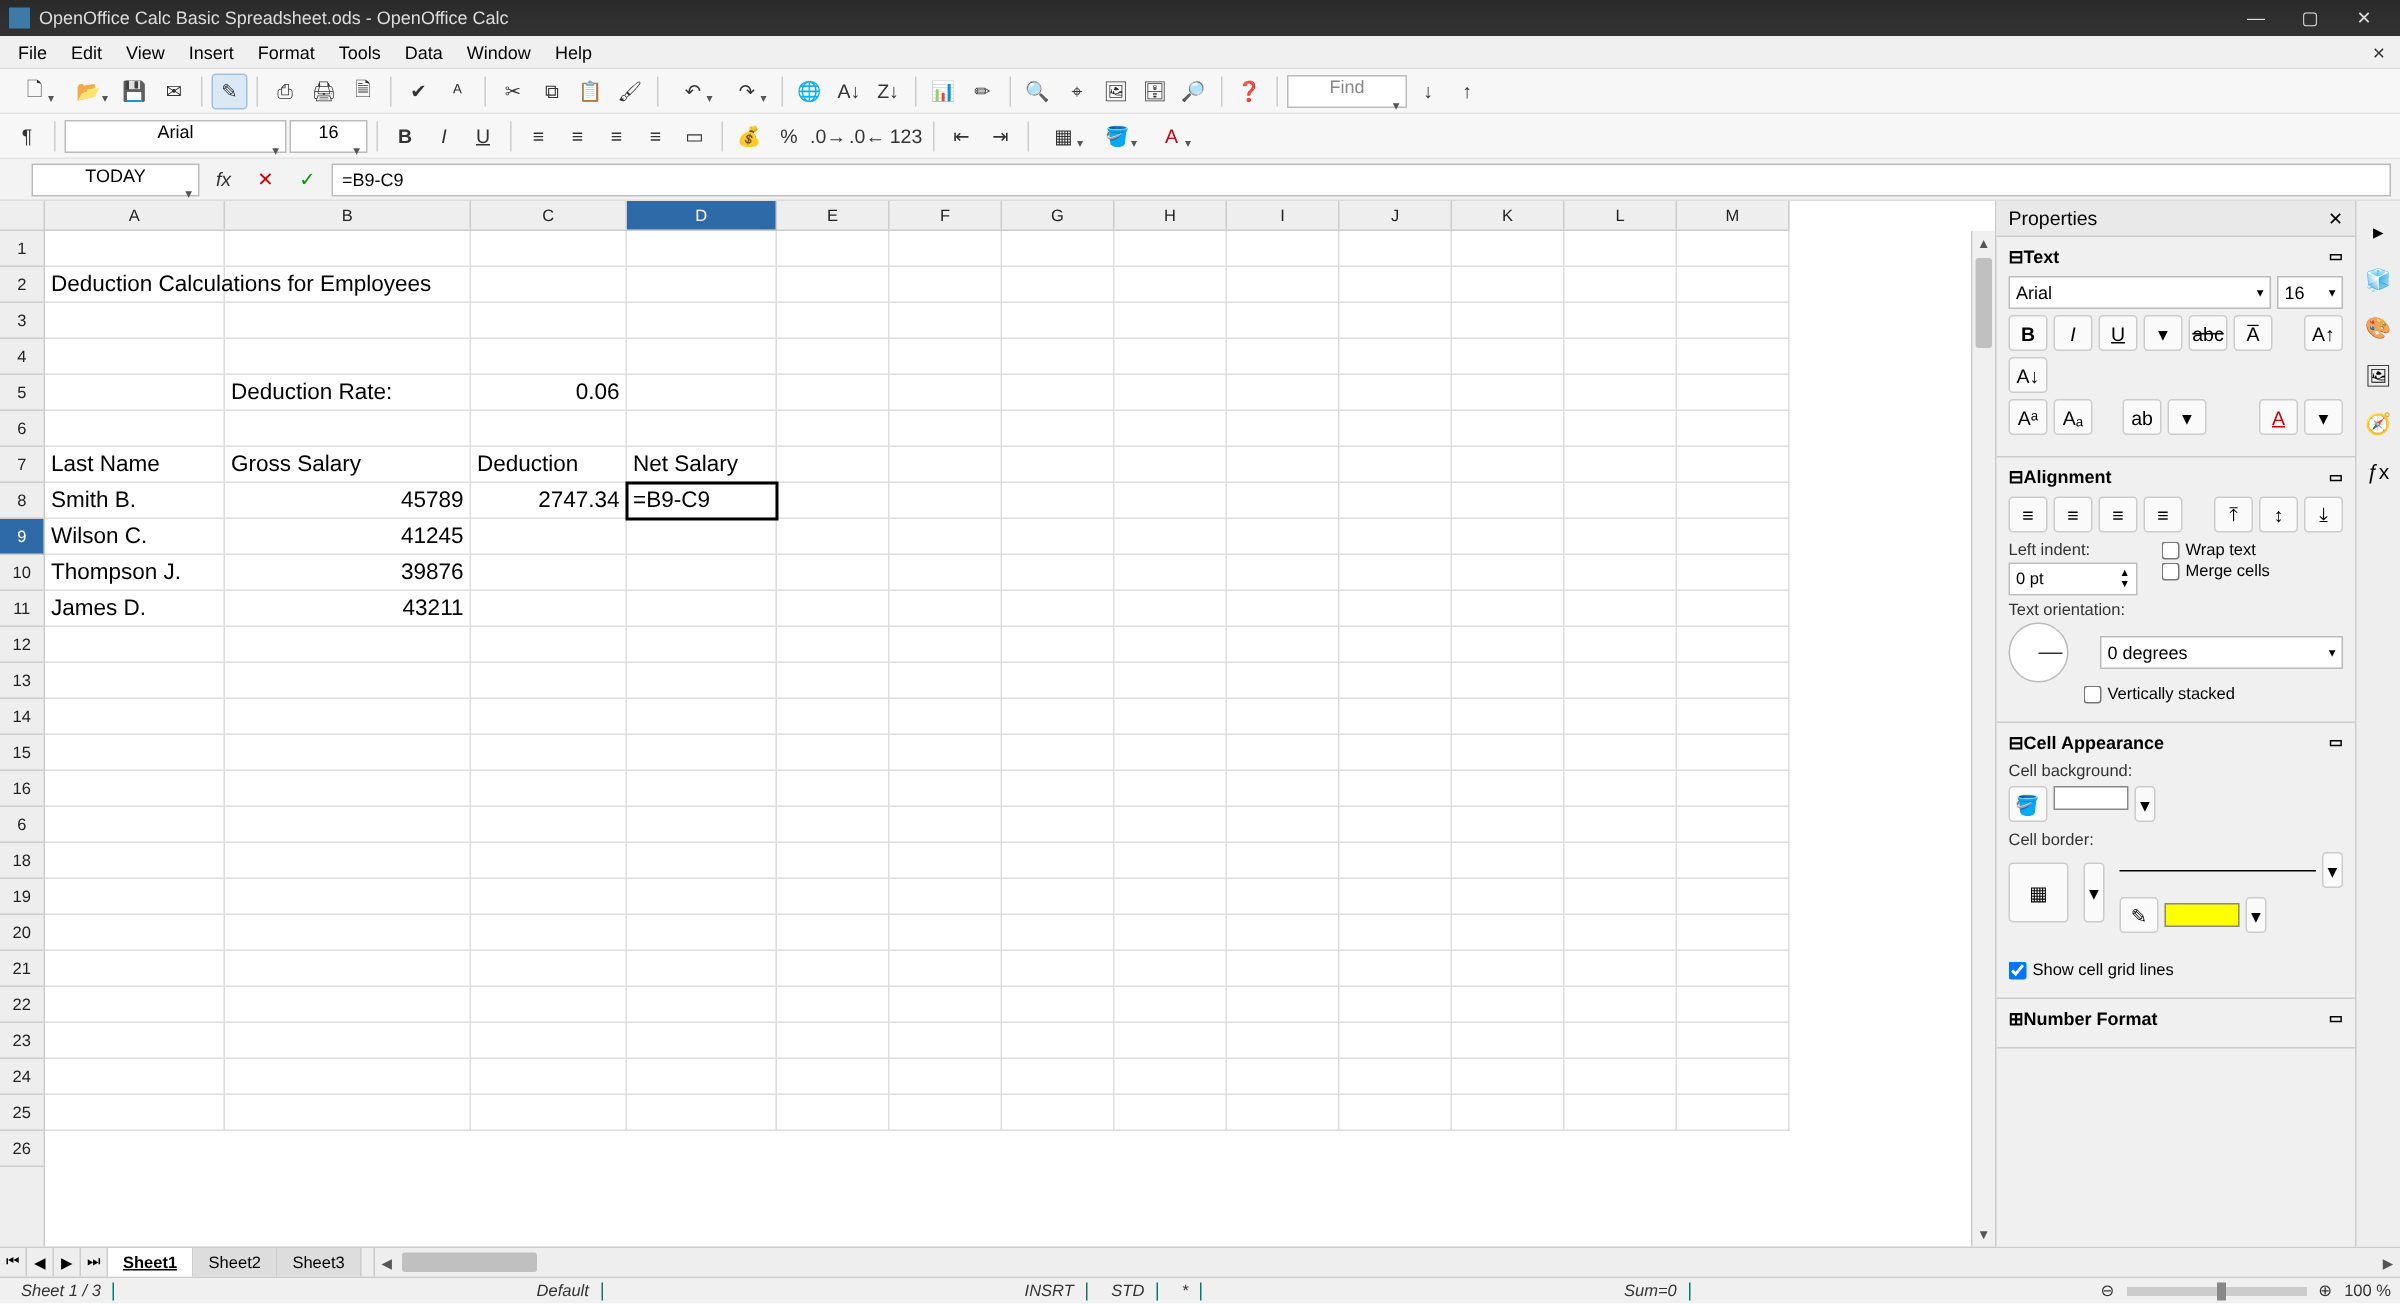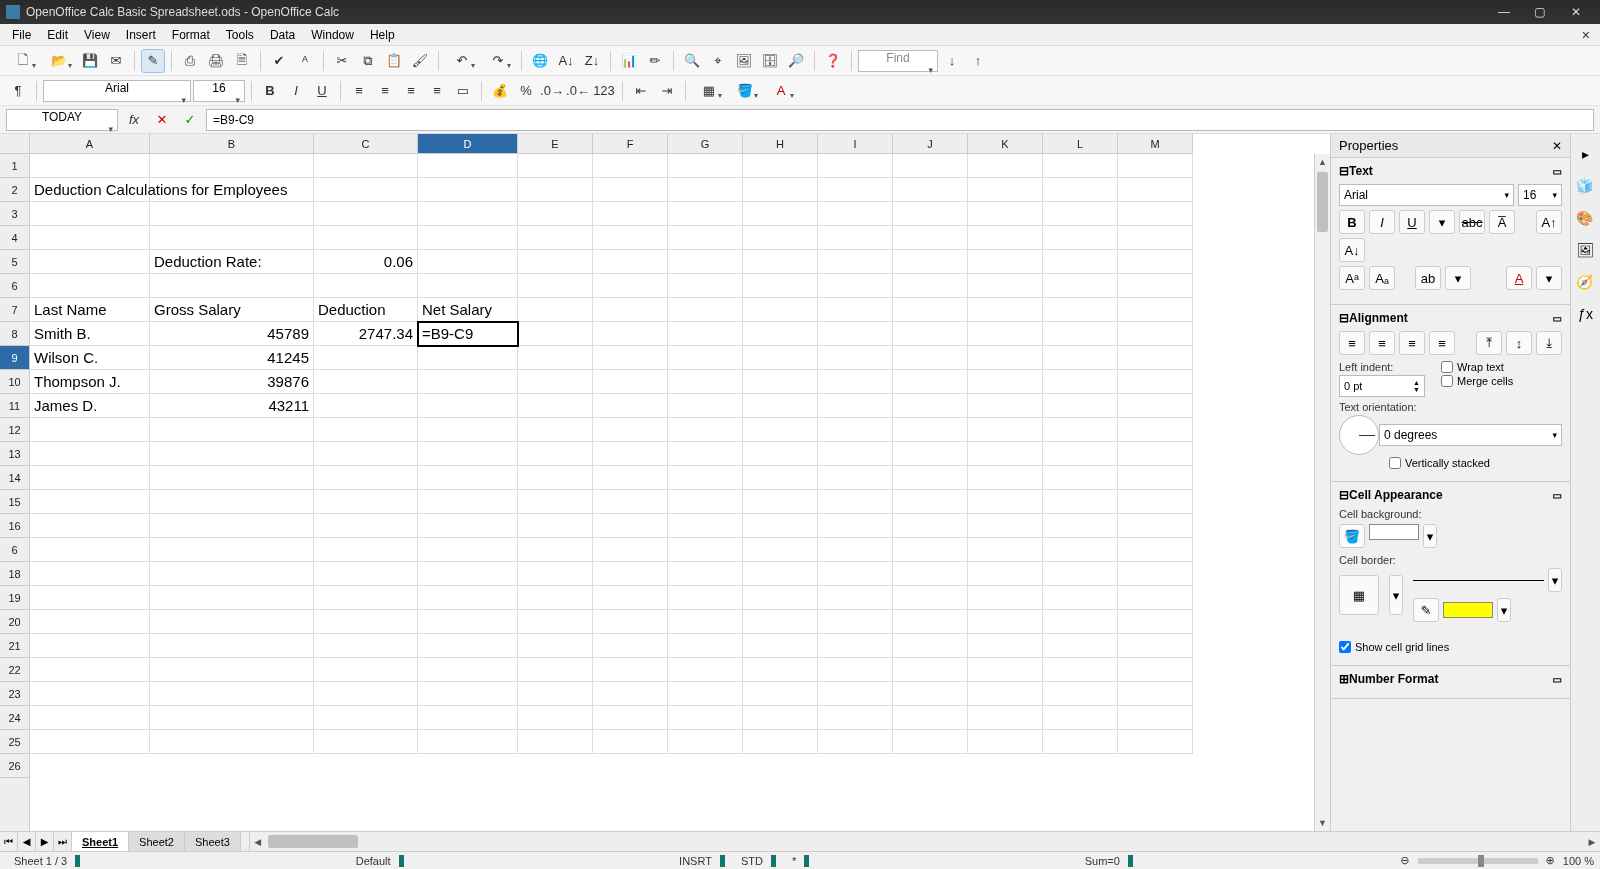--- a/index.html
+++ b/index.html
@@ -24,21 +24,21 @@
 .tbtn.drop::after { content:"▾"; font-size:8px; position:absolute; right:3px; bottom:2px; color:#555; }
 .tbtn.active { background:#dbe9f7; border-color:#9ec1e3; }
 .combo { height: 22px; border: 1px solid #bbb; background:#fff; display:flex; align-items:center; padding:0 4px; font-size:12px;flex-direction:column; }
 .combo.font { width: 148px; }
 .combo.size { width: 52px; }
 .combo .arrow { margin-left: auto; font-size:9px; color:#555; }
 .findbox { width: 80px; height: 22px;}
 
 
 .formulabar { height: 28px; background: #f3f3f3; border-bottom: 1px solid #ddd; display:flex; align-items:center; padding:0 6px; gap:4px; }
-.namebox { width: 112px; }
+.namebox { width: 112px; margin-left: 15px; }
 .fxinput { flex:1; height:22px; border:1px solid #bbb; background:#fff; padding:0 6px; font-size:12px; }
 
 
 .main { display:flex; height: calc(869px - 24px - 22px - 30px - 30px - 28px - 20px - 18px); }
 .gridwrap { flex:1; position:relative; display:flex; flex-direction:column; overflow:hidden;}
 .sidebar { width: 240px; border-left:1px solid #ccc; background:#f0f0f0; display:flex; flex-direction:column; }
 .sidetabs { width: 30px; border-left:1px solid #ccc; background:#eee; display:flex; flex-direction:column; align-items:center; gap:8px; padding-top:8px;}
 .sidetabs .stbtn { width:24px; height:24px; border:1px solid transparent; border-radius:3px; display:flex;align-items:center;justify-content:center; font-size:14px;}
 
 
@@ -65,21 +65,21 @@
 .nav { width:18px; display:flex;align-items:center;justify-content:center; font-size:10px; border-right:1px solid #ccc;}
 .tab { padding:0 10px; font-size:11px; border-right:1px solid #ccc; display:flex; align-items:center; background:#ddd;}
 .tab.active { background:#fff; font-weight:bold;text-decoration:underline;}
 .hscroll { flex:1; background:#eee; position:relative; margin-left:8px; border-left:1px solid #ccc;}
 .hscroll .arr { position:absolute; top:0; bottom:0; width:16px; display:flex;align-items:center;justify-content:center; font-size:9px; color:#555;}
 .hscroll .arr.l{left:0;} .hscroll .arr.r{right:0;}
 .hscroll .thumb { position:absolute; left:18px; top:3px; bottom:3px; width:90px; background:#c0c0c0; border-radius:2px;}
 
 
 .statusbar { height:18px; background:#f0f0f0; border-top:1px solid #ccc; display:flex; align-items:center; font-size:11px; color:#333; padding:0 6px; gap:8px;}
-.statusbar .seg { padding:0 8px; border-right:5px solid #0f766e;}
+.statusbar .seg { padding:0 8px; border-right:1px solid #0f766e;font-style:italic;}
 .statusbar .spacer { flex:1;}
 
 
 .panelhdr { display:flex; align-items:center; padding:4px 8px; font-size:13px; border-bottom:1px solid #ccc; background:#e9e9e9;}
 .panelhdr .close { margin-left:auto; font-size:12px;}
 .section { border-bottom:1px solid #ccc; padding:6px 8px 10px 8px;}
 .sechdr { display:flex; align-items:center; font-size:12px; font-weight:bold; margin-bottom:6px;}
 .sechdr .col { margin-left:auto; font-size:10px;}
 .btnrow { display:flex; gap:4px; flex-wrap:wrap; margin:4px 0;}
 .pbtn { width:26px; height:24px; border:1px solid #ccc; background:#fafafa; border-radius:3px; display:flex;align-items:center;justify-content:center; font-size:13px;}
@@ -747,21 +747,21 @@
               <input type="checkbox" style="">
               <span>Wrap text</span>
             </label>
           <label class="chk">
               <input type="checkbox" style="">
               <span>Merge cells</span>
             </label>
         </div>
       </div>
       <div class="lbl" style="margin-top:4px">Text orientation:</div>
-      <div style="display:flex; gap:0; align-items:center;">
+      <div style="display:flex; gap:21px; align-items:center;">
         <div class="orientdial"></div>
         <div class="pcombo" style="flex:1">
             <span>0 degrees</span>
             <span class="arrow">▾</span>
           </div>
       </div>
       <label class="chk" style="margin-left:50px">
           <input type="checkbox" style="">
           <span>Vertically stacked</span>
         </label>

